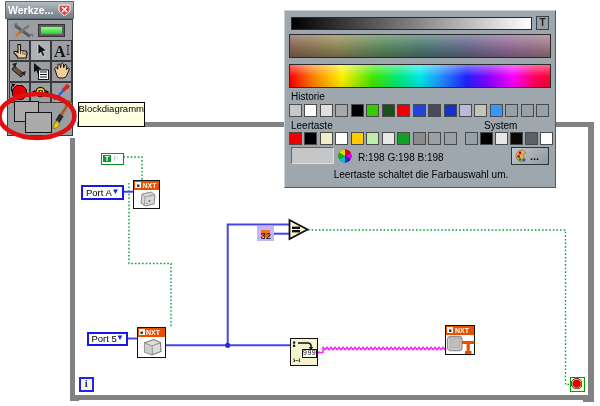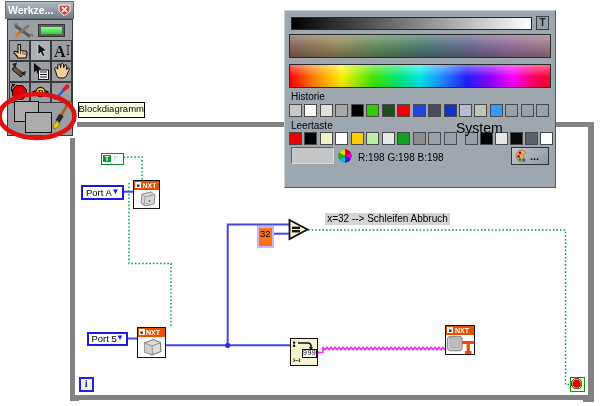--- a/index.html
+++ b/index.html
@@ -84,51 +84,50 @@
       <span style="position:absolute;left:1px;top:1px;width:6px;height:6px;background:#fff;font-size:5px;line-height:6px;text-align:center;color:#333">■</span>
       <span style="position:absolute;left:9px;top:0.5px;color:#fff;font-size:7px;font-weight:bold">NXT</span>
     </div>
     <svg class="abs" style="left:0px;top:9px" width="29" height="20" viewBox="0 0 29 20">
       <rect x="1.5" y="1.5" width="14.5" height="14" rx="3" fill="#DCDCDC" stroke="#909090" stroke-width="1.3"></rect>
       <rect x="4" y="3" width="10" height="10" fill="#BFBFBF" stroke="#A0A0A0" stroke-width="0.8"></rect>
       <path d="M16,7.5 h12.5 M22.2,7 v10.5 M19,17.5 h6.5" stroke="#E85000" stroke-width="3.2" fill="none"></path>
     </svg>
   </div>
 
-  <div class="abs" style="left:256.5px;top:226px;width:17.5px;height:22px;background:#f97316;border:2px solid #c4b5fd;box-sizing:border-box;font-size:9.5px;line-height:11px;text-align:center;color:#000">32</div>
+  <div class="abs" style="left:256.5px;top:226px;width:17.5px;height:15px;background:#f97316;border:4px solid #c4b5fd;box-sizing:border-box;font-size:9.5px;line-height:11px;text-align:center;color:#000">32</div>
 
   <svg class="abs" style="left:287px;top:218px" width="24" height="23" viewBox="0 0 24 23">
     <path d="M2.5,2 L20.5,11.5 L2.5,21 Z" fill="#FAF6D0" stroke="#111" stroke-width="1.8"></path>
     <rect x="5" y="8.6" width="8" height="2.4" fill="#111"></rect>
     <rect x="5" y="12" width="8" height="2.4" fill="#111"></rect>
   </svg>
 
   <div class="abs" style="left:289.5px;top:338px;width:28.5px;height:28px;background:#F5F3CE;border:1.6px solid #111;box-sizing:border-box">
     <svg class="abs" style="left:0;top:0" width="26" height="26" viewBox="0 0 26 26">
       <rect x="2" y="2.5" width="2.2" height="2.2" fill="#111"></rect>
         <rect x="2" y="5.7" width="2.2" height="2.2" fill="#111"></rect>
       <path d="M7,4 h10.5 q2.5,0.5 2.5,3 l0,1.5" fill="none" stroke="#111" stroke-width="1.5"></path>
       <path d="M17.8,8 l2.2,3 2.2,-3 z" fill="#111"></path>
       <path d="M3,21.5 h5.5 M3,19.5 v4 M8.5,19.5 v4" stroke="#111" stroke-width="1.1" fill="none" stroke-dasharray="1.3,1"></path>
     </svg>
     <div class="abs" style="left:11.5px;top:10px;width:15px;height:8.5px;background:#fff;border:1.2px solid #111;font-size:7px;line-height:6.5px;text-align:center;color:#000;box-sizing:border-box;letter-spacing:0.5px">999</div>
   </div>
 
-  <div class="abs" style="left:325px;top:212.5px;width:125px;height:12.5px;background:#D4D4D4;font-size:10px;line-height:12.5px;text-align:center;color:#000;white-space:nowrap">x=32 --&gt; Schleifen Abbruch</div>
 
   <div class="abs" style="left:78.5px;top:377px;width:15.5px;height:15px;background:#F8F8D0;border:2.5px solid #2222EE;box-sizing:border-box;color:#2222EE;font-weight:bold;font-size:10.5px;line-height:10px;text-align:center;font-family:'Liberation Serif',serif">i</div>
 
   <div class="abs" style="left:569.5px;top:376.5px;width:15px;height:15px;background:#F8F8D0;border:1.8px solid #00A000;box-sizing:border-box">
     <svg class="abs" style="left:0.1px;top:0.1px" width="11.5" height="11.5" viewBox="0 0 11.5 11.5">
       <path d="M3.5,0.7 h4.5 l2.8,2.8 v4.5 l-2.8,2.8 h-4.5 l-2.8,-2.8 v-4.5 z" fill="none" stroke="#111" stroke-width="0.9"></path>
       <path d="M3.9,1.7 h3.7 l2.2,2.2 v3.7 l-2.2,2.2 h-3.7 l-2.2,-2.2 v-3.7 z" fill="#E00000"></path>
     </svg>
   </div>
 
-  <div class="abs" style="left:77.5px;top:101.5px;width:67px;height:16px;background:#FFFFE1;border:1px solid #000;box-sizing:border-box;font-size:9.5px;line-height:11px;color:#000;text-align:center;white-space:nowrap">Blockdiagramm</div>
+  <div class="abs" style="left:77.5px;top:101.5px;width:67px;height:25px;background:#FFFFE1;border:1px solid #000;box-sizing:border-box;font-size:9.5px;line-height:11px;color:#000;text-align:center;white-space:nowrap">Blockdiagramm</div>
 
   <div class="abs" style="left:5px;top:1px;width:69px;height:135px">
 
     <div class="abs" style="left:0;top:0;width:69px;height:18px;background:linear-gradient(#B4BCC2,#8C979E 55%,#75828A);border:1px solid #5F6A72;box-sizing:border-box">
       <span style="position:absolute;left:2px;top:2px;color:#fff;font-weight:bold;font-size:10.5px">Werkze...</span>
       <svg style="position:absolute;right:2px;top:1.5px" width="13" height="12" viewBox="0 0 13 12">
         <path d="M1,1 h11 v6 q-5.5,5 -5.5,5 q-5.5,-5 -5.5,-5 z" fill="#D84848" stroke="#fff" stroke-width="1"></path>
         <path d="M4,3 l5,5 M9,3 l-5,5" stroke="#fff" stroke-width="1.6"></path>
       </svg>
     </div>
@@ -275,21 +274,21 @@
     <div class="abs" style="left:180px;top:120.5px">
         <div style="position:absolute;width:13px;height:13px;box-sizing:border-box;border:1px solid #4A4A4A;left:0.0px;top:0px;background:#98A1A7"></div>
         <div style="position:absolute;width:13px;height:13px;box-sizing:border-box;border:1px solid #4A4A4A;left:15.0px;top:0px;background:#000000"></div>
         <div style="position:absolute;width:13px;height:13px;box-sizing:border-box;border:1px solid #4A4A4A;left:30.0px;top:0px;background:#E8E8E8"></div>
         <div style="position:absolute;width:13px;height:13px;box-sizing:border-box;border:1px solid #4A4A4A;left:45.0px;top:0px;background:#0A0A0A"></div>
         <div style="position:absolute;width:13px;height:13px;box-sizing:border-box;border:1px solid #4A4A4A;left:60.0px;top:0px;background:#5A6268"></div>
         <div style="position:absolute;width:13px;height:13px;box-sizing:border-box;border:1px solid #4A4A4A;left:75.0px;top:0px;background:#FFFFFF"></div>
       </div>
 
     <div class="abs" style="left:6px;top:108.5px;font-size:10px;color:#000">Leertaste</div>
-    <div class="abs" style="left:171px;top:108.5px;font-size:14px;color:#000">System</div>
+    <div class="abs" style="left:199px;top:108.5px;font-size:10px;color:#000">System</div>
 
     <div class="abs" style="left:6px;top:136px;width:43px;height:17px;background:#C6C6C6;border-top:1.5px solid #5A646A;border-left:1.5px solid #5A646A;border-bottom:1.5px solid #D8DEE2;border-right:1.5px solid #D8DEE2;box-sizing:border-box"></div>
     <svg class="abs" style="left:53px;top:138px" width="14" height="14" viewBox="0 0 14 14">
       <circle cx="7" cy="7" r="6.5" fill="#222"></circle>
       <path d="M7,7 L7,0.5 A6.5,6.5 0 0 1 12.6,3.7 Z" fill="#E00000"></path>
       <path d="M7,7 L12.6,3.7 A6.5,6.5 0 0 1 12.6,10.3 Z" fill="#E000E0"></path>
       <path d="M7,7 L12.6,10.3 A6.5,6.5 0 0 1 7,13.5 Z" fill="#2020E0"></path>
       <path d="M7,7 L7,13.5 A6.5,6.5 0 0 1 1.4,10.3 Z" fill="#00C0E0"></path>
       <path d="M7,7 L1.4,10.3 A6.5,6.5 0 0 1 1.4,3.7 Z" fill="#00C000"></path>
       <path d="M7,7 L1.4,3.7 A6.5,6.5 0 0 1 7,0.5 Z" fill="#E0E000"></path>
@@ -299,15 +298,16 @@
     <div class="abs" style="left:226px;top:136px;width:38px;height:17.5px;background:linear-gradient(135deg,#C2CACE,#8E989E);border:1.2px solid #2A343A;box-sizing:border-box">
       <svg class="abs" style="left:3px;top:1px" width="14" height="14" viewBox="0 0 14 14">
         <path d="M7,1 a6,6 0 1 0 0,12 a6,6 0 0 0 4,-2 l-2,-2 a3,3 0 0 1 2,-5 a6,6 0 0 0 -4,-3" fill="#E8B060" stroke="#A06820" stroke-width="0.7"></path>
         <circle cx="5" cy="4" r="1.4" fill="#D00000"></circle>
         <circle cx="3.6" cy="7.5" r="1.4" fill="#A000A0"></circle>
         <circle cx="5" cy="10.5" r="1.4" fill="#00A000"></circle>
         <circle cx="8.5" cy="11" r="1.4" fill="#2050D0"></circle>
       </svg>
       <span style="position:absolute;left:18px;top:2px;font-size:11px;font-weight:bold;color:#111">...</span>
     </div>
+    <div class="abs" style="left:0;top:158px;width:272px;font-size:10px;color:#000;text-align:center">Leertaste schaltet die Farbauswahl um.</div>
   </div>
 
 </div>
 
 </body></html>

